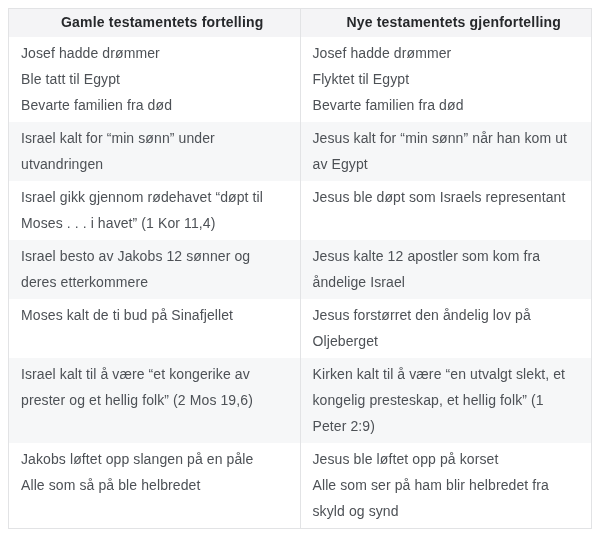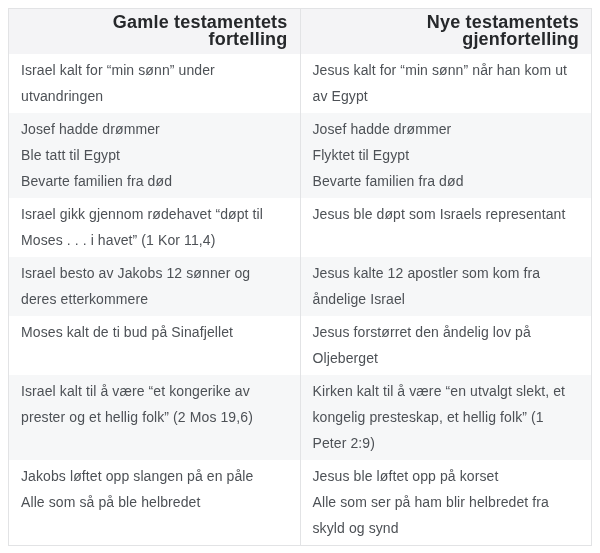--- a/index.html
+++ b/index.html
@@ -24,22 +24,22 @@
     background: var(--color-page_bg);
   }
   table.cmp {
     width: 100%;
     border-collapse: collapse;
     border: 1px solid var(--color-border);
     table-layout: fixed;
   }
   table.cmp th {
     width: 50%;
-    text-align: right;
-    font-size: 18px;
+    text-align: center;
+    font-size: 14px;
     font-weight: bold;
     letter-spacing: 0.2px;
     color: var(--color-header_text);
     background: var(--color-header_bg);
     padding: 5px 12px 6px 28px;
     line-height: 17px;
     vertical-align: middle;
   }
   table.cmp td {
     width: 50%;
@@ -62,37 +62,37 @@
   <table class="cmp">
     <thead>
       <tr>
         <th>Gamle testamentets fortelling</th>
         <th class="col-right">Nye testamentets gjenfortelling</th>
       </tr>
     </thead>
     <tbody id="tbody">
   <tr>
     <td class="cell">
-            <div class="cell-line">Israel kalt for “min sønn” under utvandringen</div>
-          </td>
-    <td class="cell col-right">
-            <div class="cell-line">Jesus kalt for “min sønn” når han kom ut av Egypt</div>
-          </td>
-  </tr>
-
-  <tr>
-    <td class="cell">
             <div class="cell-line">Josef hadde drømmer</div>
             <div class="cell-line">Ble tatt til Egypt</div>
             <div class="cell-line">Bevarte familien fra død</div>
           </td>
     <td class="cell col-right">
             <div class="cell-line">Josef hadde drømmer</div>
             <div class="cell-line">Flyktet til Egypt</div>
             <div class="cell-line">Bevarte familien fra død</div>
+          </td>
+  </tr>
+
+  <tr>
+    <td class="cell">
+            <div class="cell-line">Israel kalt for “min sønn” under utvandringen</div>
+          </td>
+    <td class="cell col-right">
+            <div class="cell-line">Jesus kalt for “min sønn” når han kom ut av Egypt</div>
           </td>
   </tr>
 
   <tr>
     <td class="cell">
             <div class="cell-line">Israel gikk gjennom rødehavet “døpt til Moses . . . i havet” (1 Kor 11,4)</div>
           </td>
     <td class="cell col-right">
             <div class="cell-line">Jesus ble døpt som Israels representant</div>
           </td>

